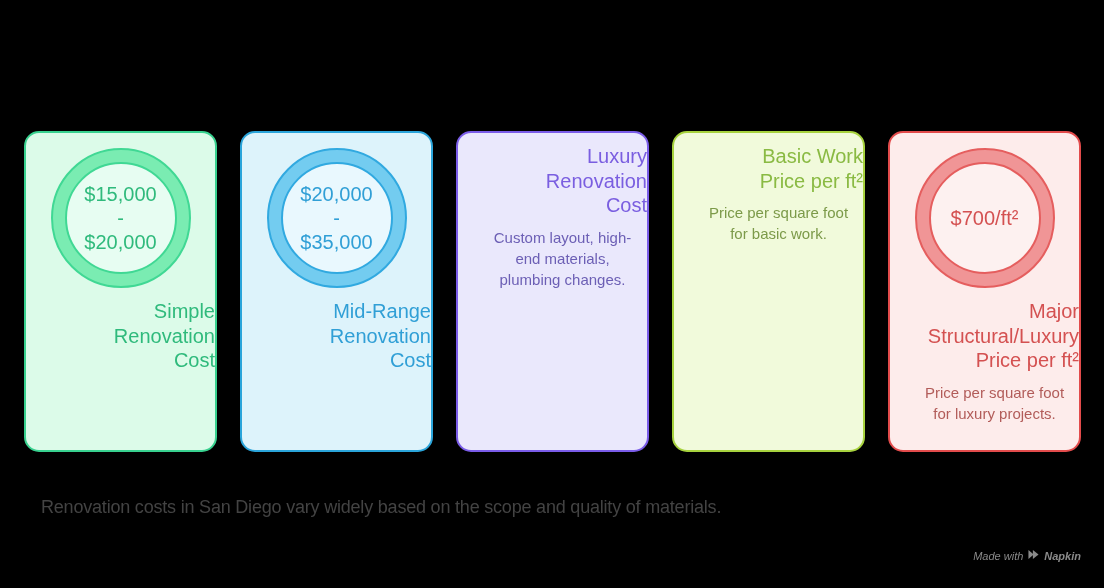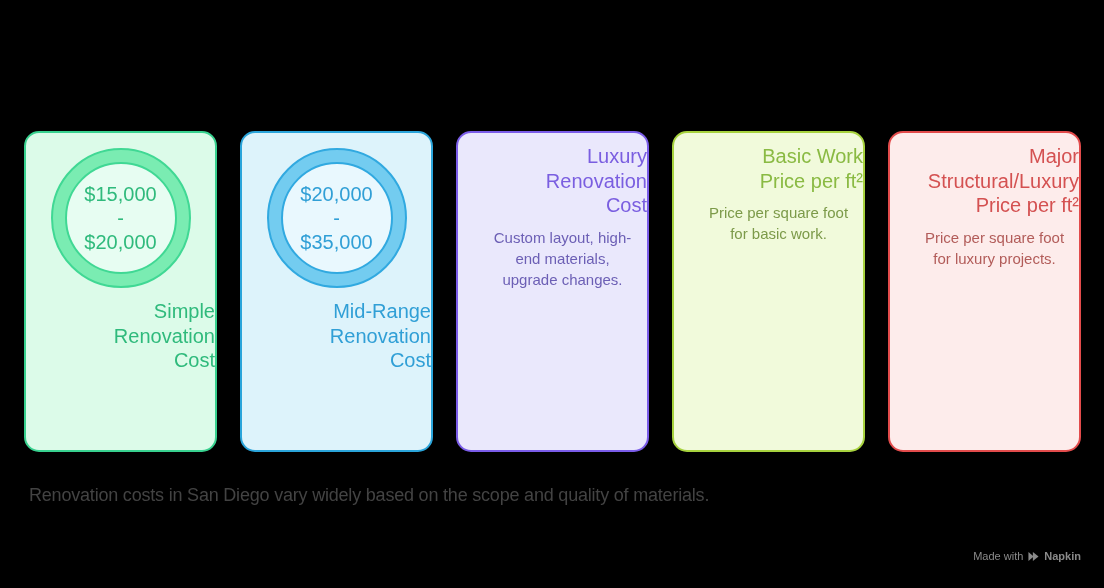--- a/index.html
+++ b/index.html
@@ -63,28 +63,29 @@
   .card-desc{
     margin:9px 0 0;
     font-size:15px;line-height:21px;
     color:var(--desc-color);
     white-space:pre-line;
     padding-left:20px;
   }
   .footer-note{
     position:absolute;left:25px;top:480px;
     font-size:18px;line-height:22px;letter-spacing:-0.2px;
-    margin:4px;
+    margin:16px;
   }
   .watermark{
     position:absolute;right:23px;top:549px;
-    display:flex;align-items:center;gap:5px;
+    display:flex;gap:5px;
     font-size:11px;line-height:14px;
     text-decoration:none;
     cursor:pointer;
+    font-style:italic;
   }
   .watermark .brand{font-weight:600;}
   .napkin-icon{display:inline-block;width:11px;height:11px;}
 </style>
 </head>
 <body style="background: rgb(0, 0, 0);">
 
 <div class="canvas">
 
 
@@ -115,31 +116,36 @@
 Renovation
 Cost</h2>
     </article>
 
     <article class="card" style="--card-bg: #eae8fc; --card-border: #7a5ce8; --ring-fill: #a294f2; --ring-border: #8164ed; --ring-inner: #f0eefe; --price-color: #7a5ee0; --title-color: #7a5ee0; --desc-color: #6c5fb5;">
       <h2 class="card-title">Luxury
 Renovation
 Cost</h2>
       <p class="card-desc">Custom layout, high-
 end materials,
-upgrade changes.</p>
+plumbing changes.</p>
     </article>
 
     <article class="card" style="--card-bg: #f1fadb; --card-border: #a7d23e; --ring-fill: #cae96e; --ring-border: #aad441; --ring-inner: #f5fce3; --price-color: #7e8f4d; --title-color: #8aba43; --desc-color: #7c9a49;">
       <h2 class="card-title">Basic Work
 Price per ft²</h2>
       <p class="card-desc">Price per square foot
 for basic work.</p>
     </article>
 
     <article class="card" style="--card-bg: #fdeceb; --card-border: #e24b4b; --ring-fill: #f09596; --ring-border: #e55e5e; --ring-inner: #fdf1f0; --price-color: #d45151; --title-color: #d45151; --desc-color: #b25c59;">
+      <div class="ring">
+        <div class="ring-inner">
+          <div class="price">$700/ft²</div>
+        </div>
+      </div>
       <h2 class="card-title">Major
 Structural/Luxury
 Price per ft²</h2>
       <p class="card-desc">Price per square foot
 for luxury projects.</p>
     </article>
 
   </div>
 
   <p class="footer-note" style="color: rgb(67, 67, 67);">Renovation costs in San Diego vary widely based on the scope and quality of materials.</p>

